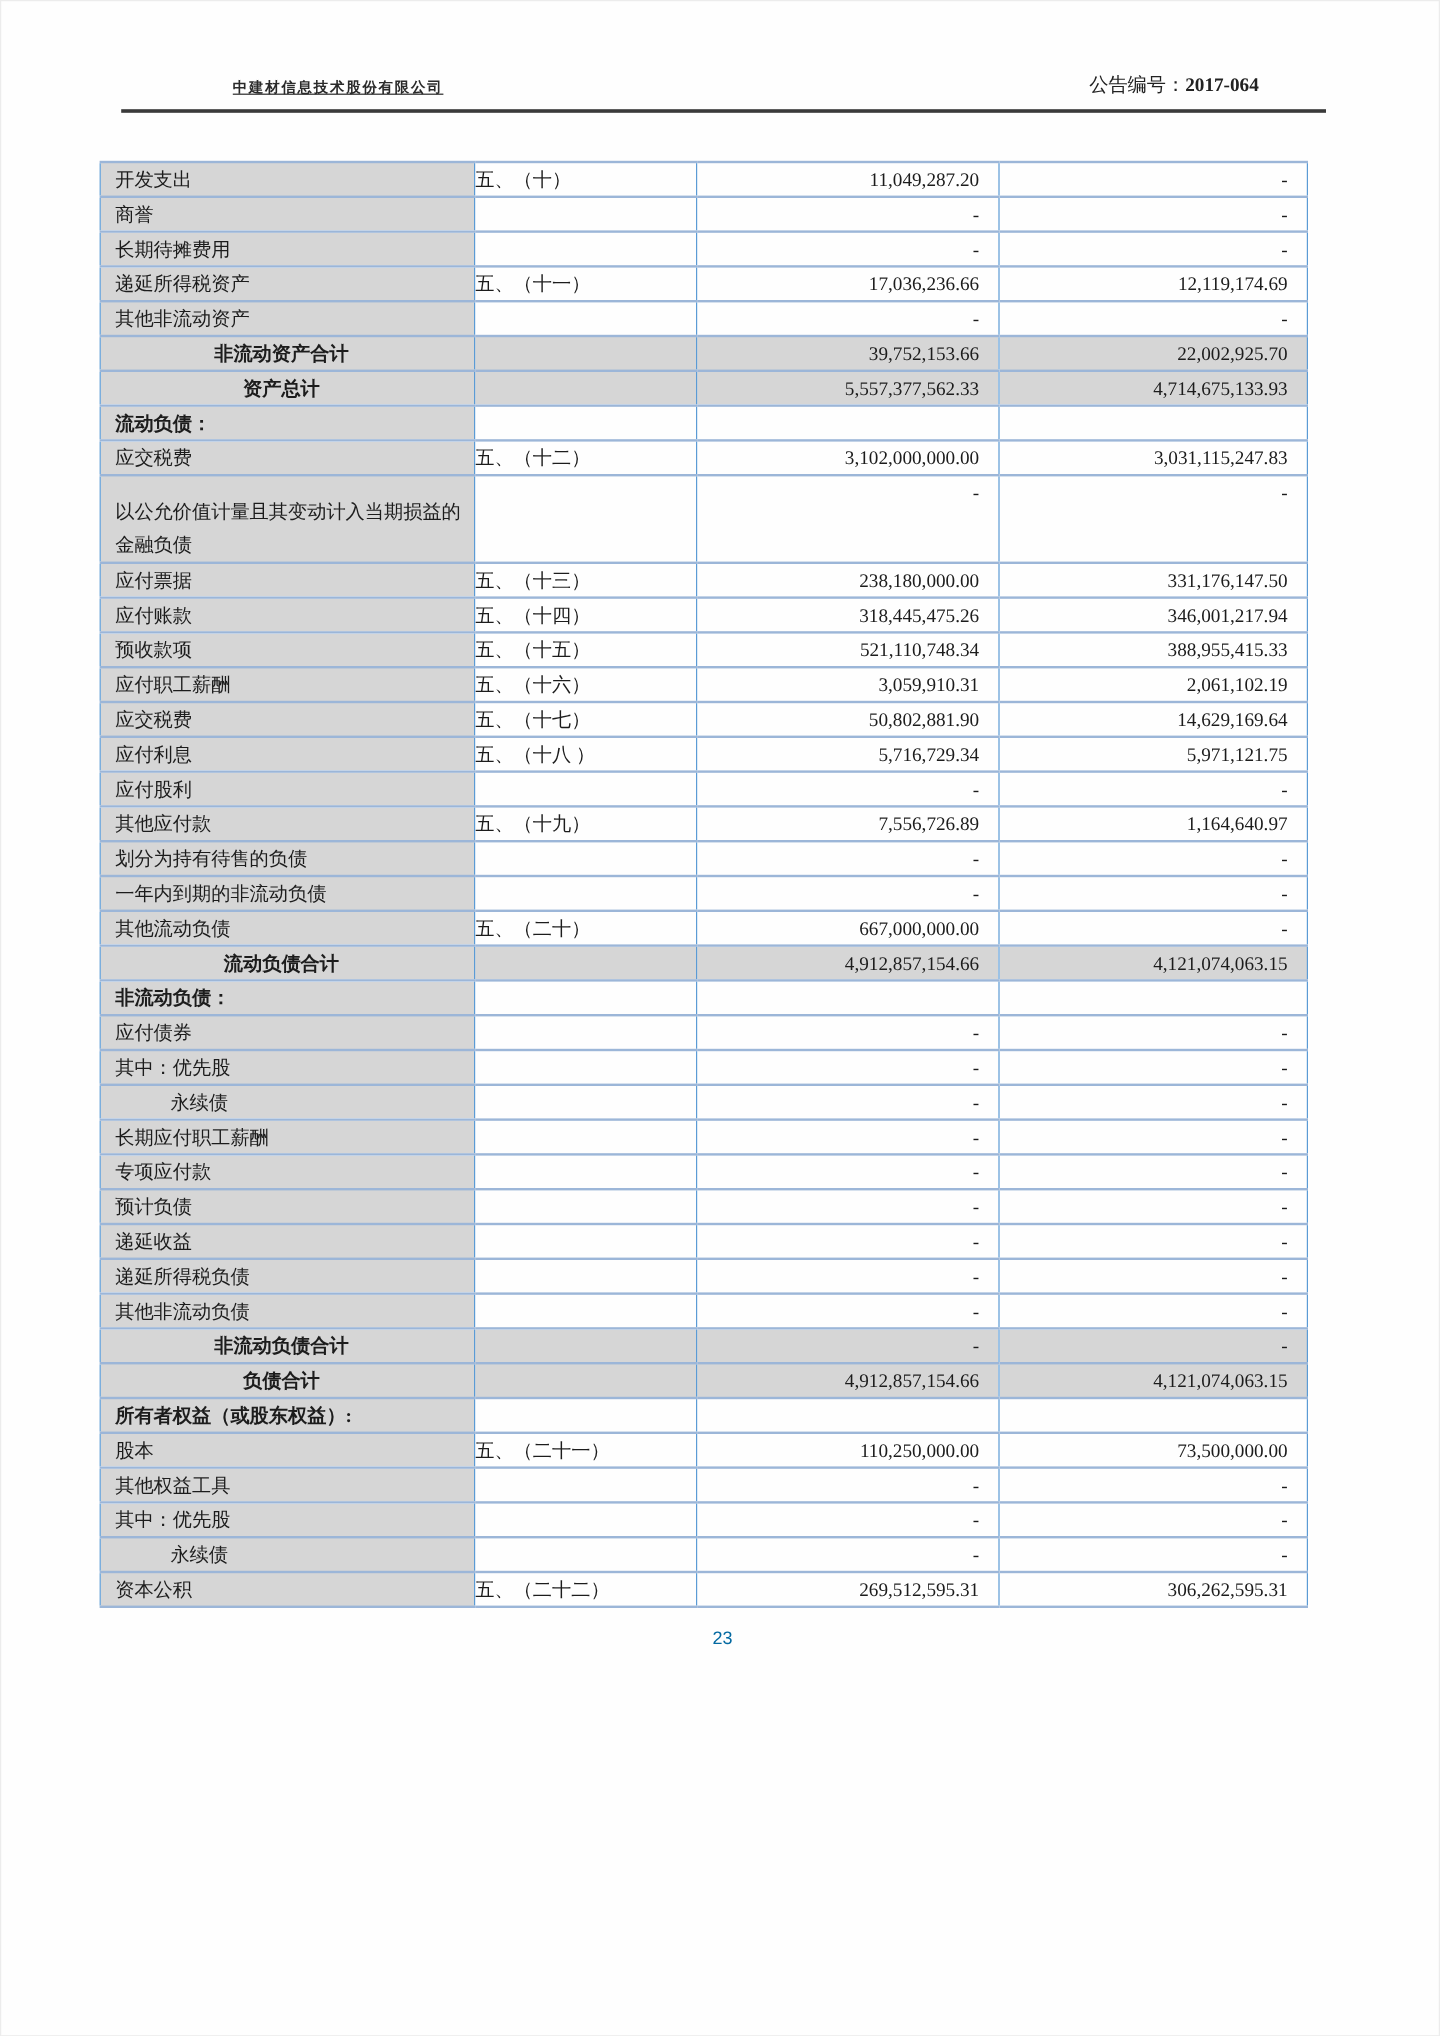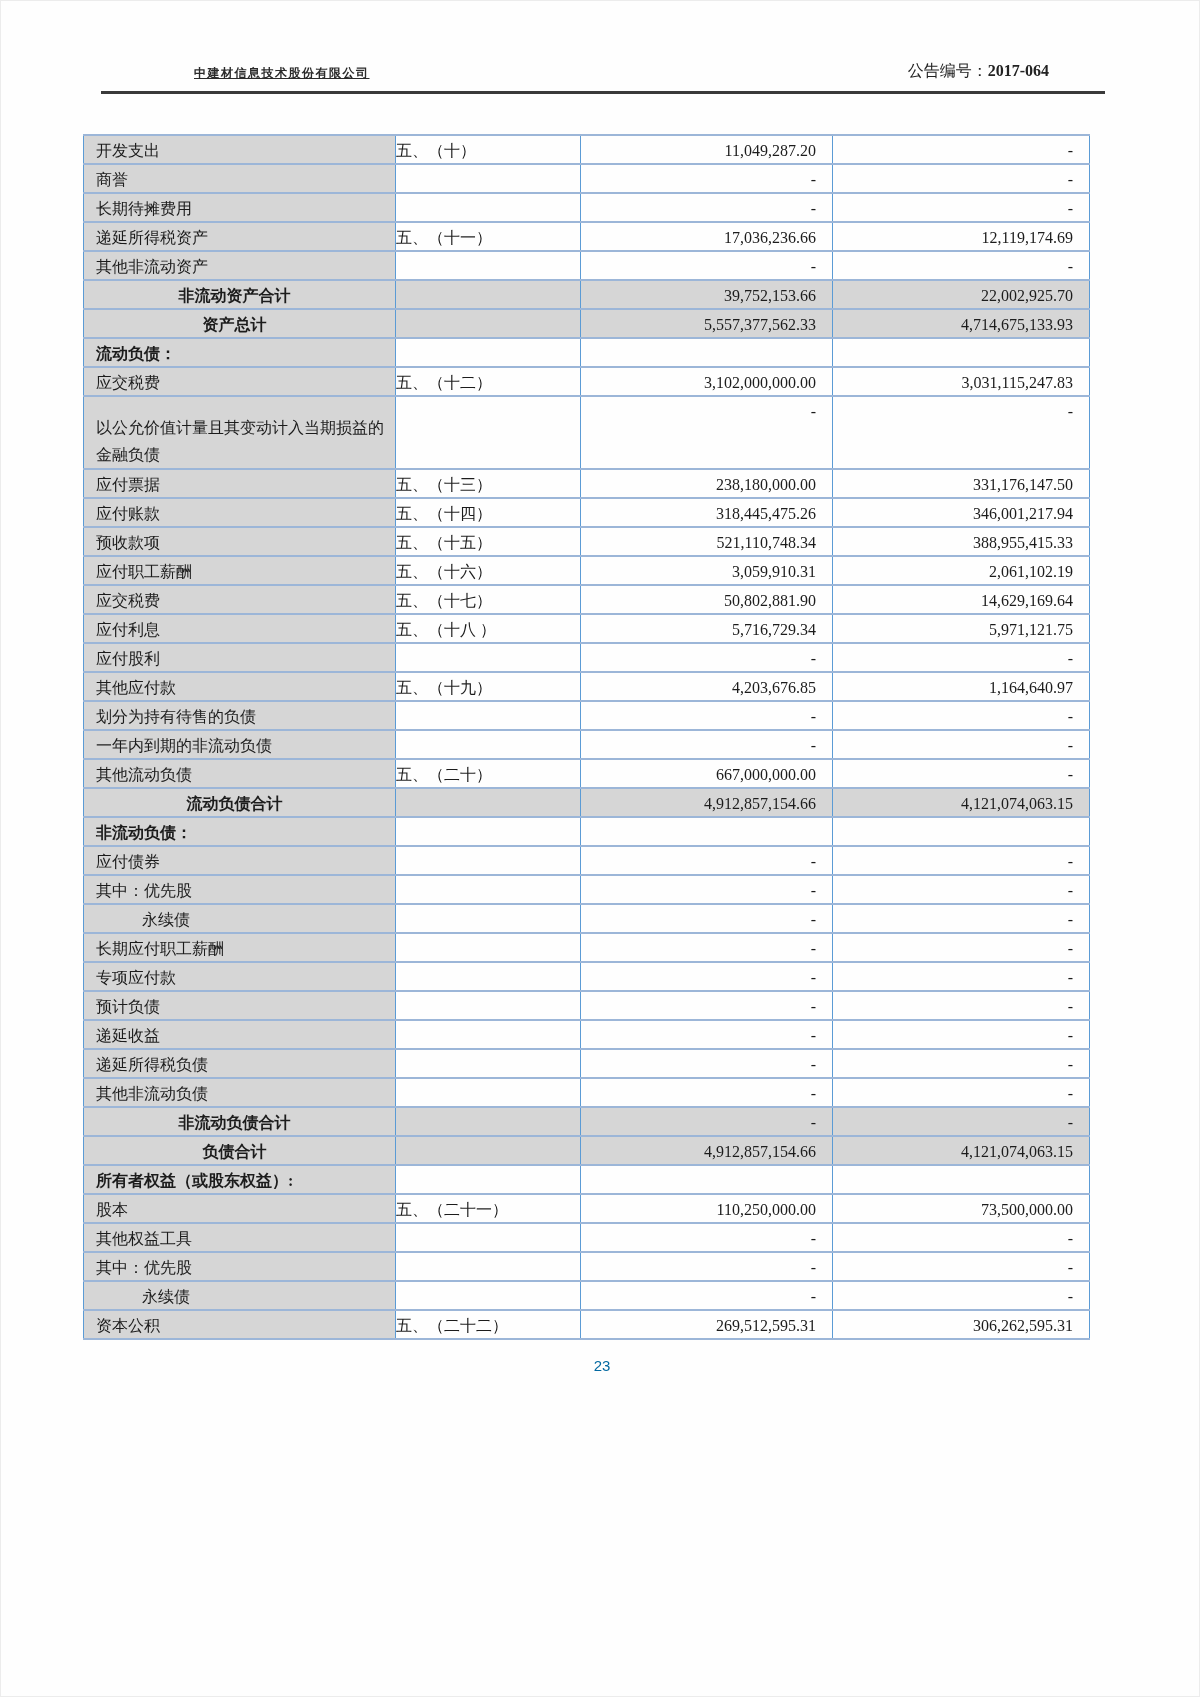--- a/index.html
+++ b/index.html
@@ -184,21 +184,21 @@
   </tr>
         <tr class="item">
     <td class="c-label">应付股利</td>
     <td class="c-note"></td>
     <td class="c-cur num">-</td>
     <td class="c-pri num">-</td>
   </tr>
         <tr class="item">
     <td class="c-label">其他应付款</td>
     <td class="c-note">五、（十九）</td>
-    <td class="c-cur num">4,203,676.85</td>
+    <td class="c-cur num">7,556,726.89</td>
     <td class="c-pri num">1,164,640.97</td>
   </tr>
         <tr class="item">
     <td class="c-label">划分为持有待售的负债</td>
     <td class="c-note"></td>
     <td class="c-cur num">-</td>
     <td class="c-pri num">-</td>
   </tr>
         <tr class="item">
     <td class="c-label">一年内到期的非流动负债</td>

